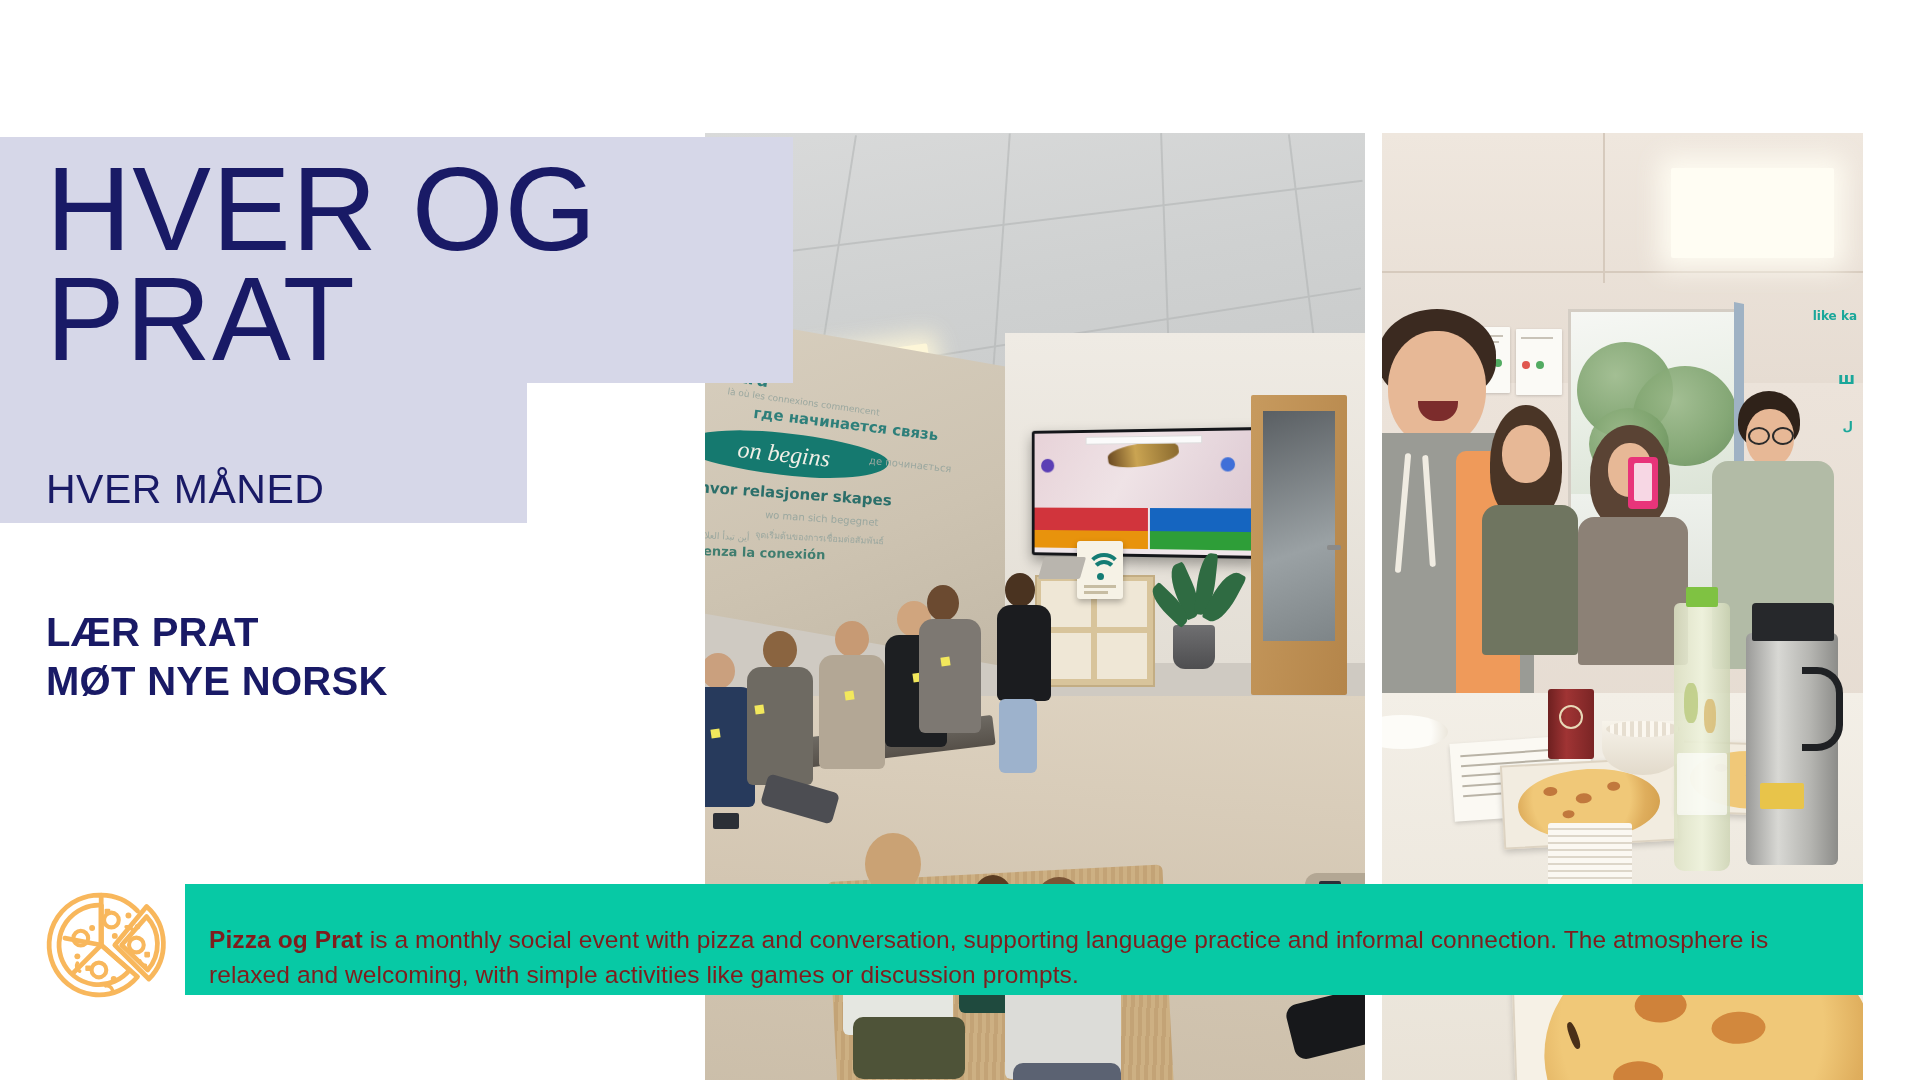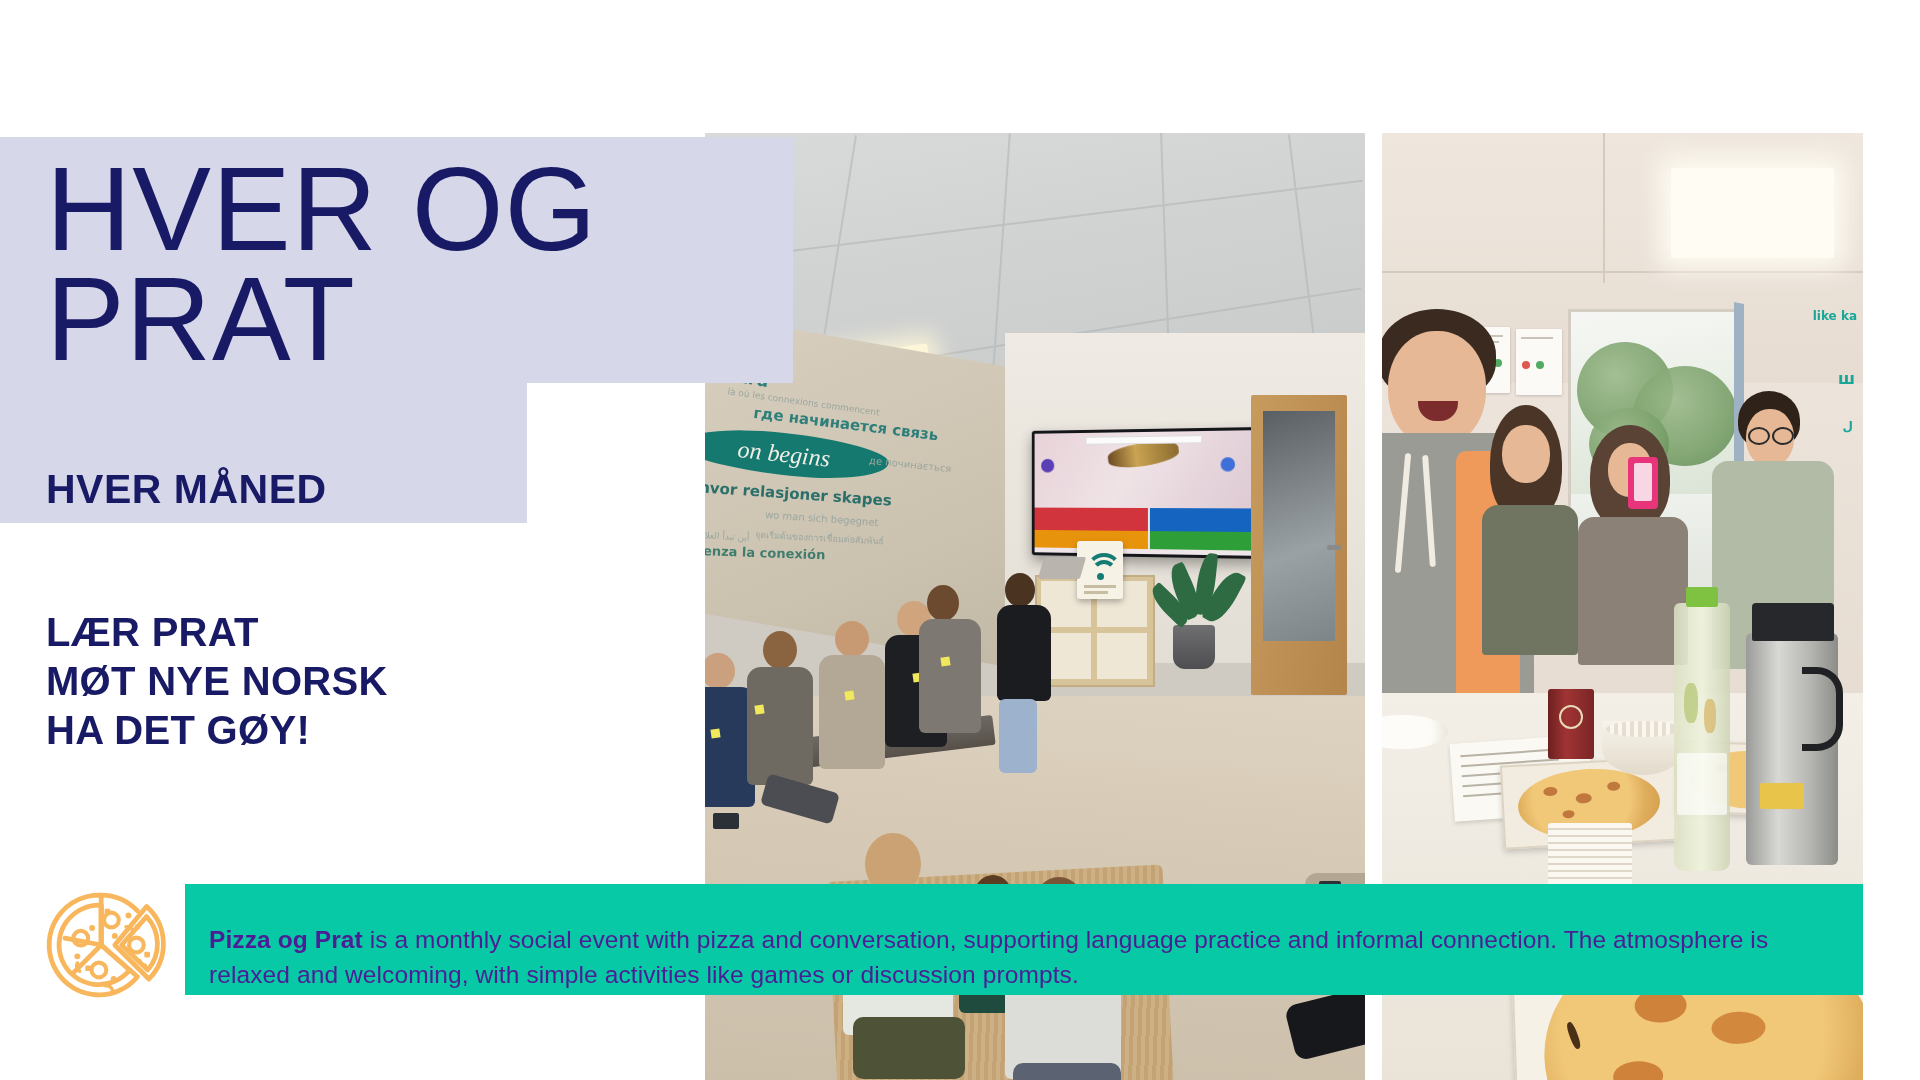--- a/index.html
+++ b/index.html
@@ -103,30 +103,30 @@
   .mural-r{position:absolute;color:#1aa79a;font-weight:700;font-family:"DejaVu Sans",sans-serif;}
 
   
   #title-panel{position:absolute;left:0;top:137px;width:793px;height:246px;background:#d6d7e8;}
   #title-panel-lower{position:absolute;left:0;top:383px;width:527px;height:140px;background:#d6d7e8;}
 
   #headline{position:absolute;left:46px;top:155px;width:760px;
     color:#191a66;font-size:118px;line-height:.93;letter-spacing:1px;font-weight:400;}
   #headline .l2{display:block;}
   #subhead{position:absolute;left:46px;top:466px;color:#191a66;
-    font-size:41px;font-weight:700;letter-spacing:.5px;}
+    font-size:41px;font-weight:400;letter-spacing:.5px;}
 
   #bullets{position:absolute;left:46px;top:608px;color:#191a66;
     font-size:40px;font-weight:700;line-height:1.23;letter-spacing:.3px;}
   #bullets div{white-space:nowrap;}
 
   
   #caption-bar{position:absolute;left:185px;top:884px;width:1678px;height:111px;
     background:#07c9a5;display:flex;align-items:center;}
-  #caption-text{color:#4c1d95;font-size:24.5px;line-height:1.42;
+  #caption-text{color:#7f1d1d;font-size:24.5px;line-height:1.42;
     padding:0 24px 0 24px;letter-spacing:.1px;margin-top:37px;}
   #caption-text b{font-weight:700;}
 
   
   #pizza-logo{position:absolute;left:38px;top:886px;width:140px;height:118px;}
 </style>
 </head>
 <body>
 
 <div id="stage">
@@ -410,21 +410,20 @@
   <div id="headline">
     <span>HVER OG</span>
     <span class="l2">PRAT</span>
   </div>
 
   <div id="subhead">HVER MÅNED</div>
 
   <div id="bullets">
     <div>LÆR PRAT</div>
     <div>MØT NYE NORSK</div>
-    <div>HA DET GØY!</div>
   </div>
 
   <div id="caption-bar">
     <div id="caption-text"><b>Pizza og Prat</b><span> is a monthly social event with pizza and conversation, supporting language practice and informal connection. The atmosphere is relaxed and welcoming, with simple activities like games or discussion prompts.</span></div>
   </div>
 
   <div id="pizza-logo">
     <svg viewBox="0 0 120 104" width="140" height="118" aria-hidden="true">
       <g fill="none" stroke="#f8b75c" stroke-width="4.2" stroke-linecap="round" stroke-linejoin="round">
 

